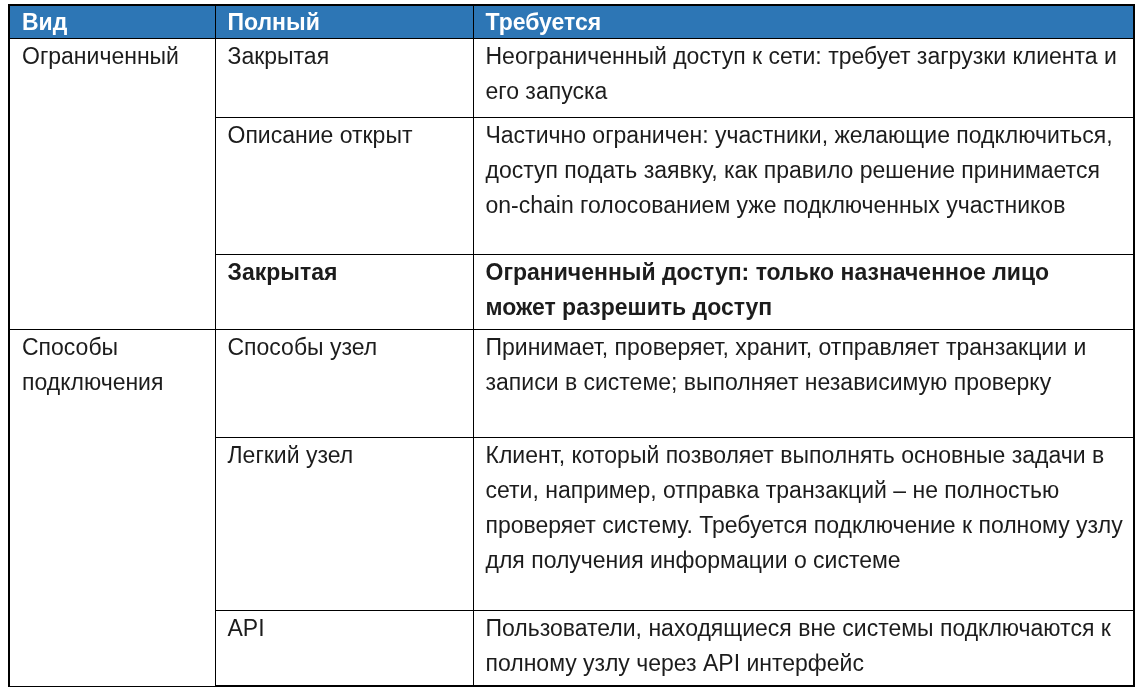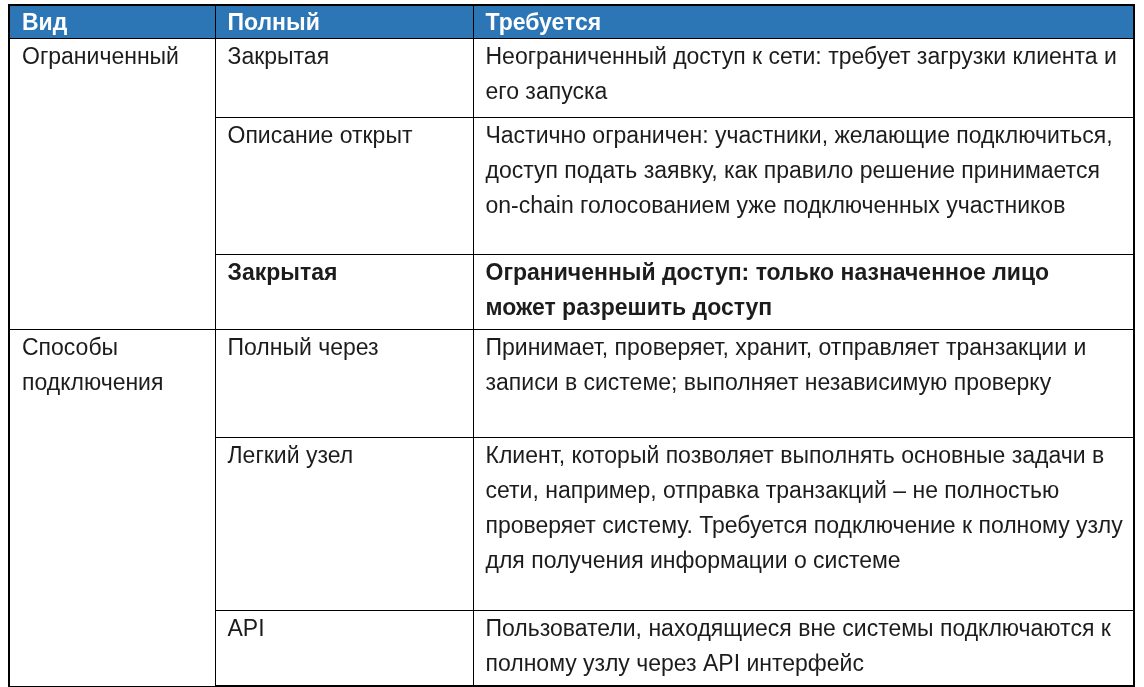--- a/index.html
+++ b/index.html
@@ -84,21 +84,21 @@
       <tr class="row-h2">
         <td>Описание открыт</td>
         <td>Частично ограничен: участники, желающие подключиться, доступ подать заявку, как правило решение принимается on-chain голосованием уже подключенных участников</td>
       </tr>
       <tr class="row-h3">
         <td>Закрытая</td>
         <td>Ограниченный доступ: только назначенное лицо может разрешить доступ</td>
       </tr>
       <tr class="row-h4">
         <td rowspan="3">Способы подключения</td>
-        <td>Полный через</td>
+        <td>Способы узел</td>
         <td>Принимает, проверяет, хранит, отправляет транзакции и записи в системе; выполняет независимую проверку</td>
       </tr>
       <tr class="row-h5">
         <td>Легкий узел</td>
         <td>Клиент, который позволяет выполнять основные задачи в сети, например, отправка транзакций – не полностью проверяет систему. Требуется подключение к полному узлу для получения информации о системе</td>
       </tr>
       <tr class="row-h6 last-row">
         <td>API</td>
         <td>Пользователи, находящиеся вне системы подключаются к полному узлу через API интерфейс</td>
       </tr>

